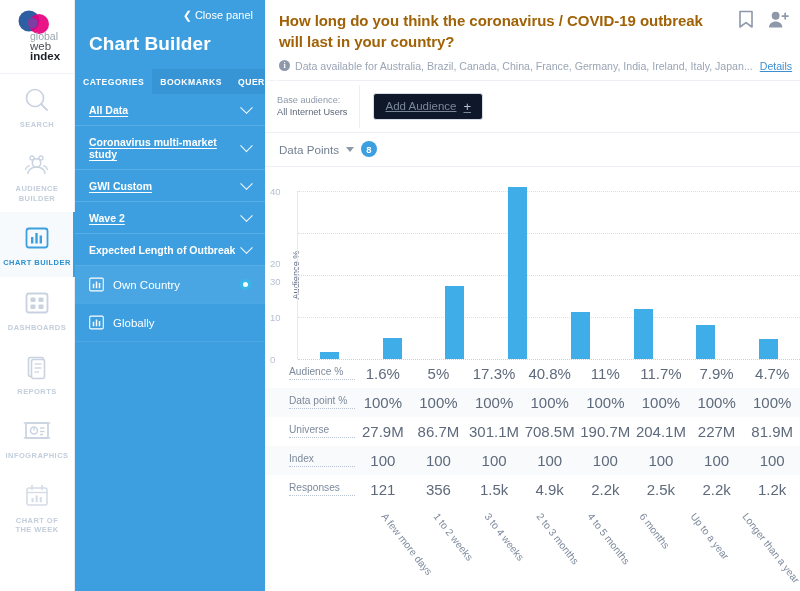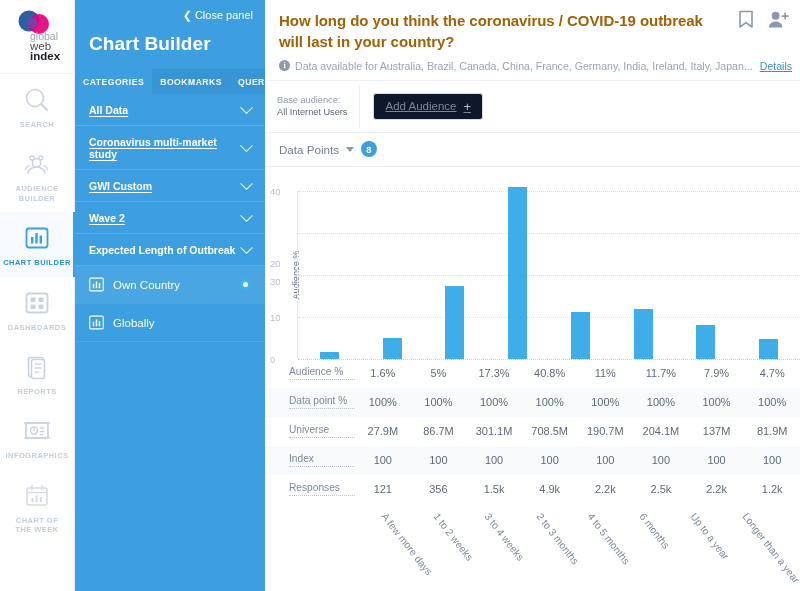--- a/index.html
+++ b/index.html
@@ -170,21 +170,21 @@
 
   
   .dtable { position:absolute; left:0; right:0; top:192px; }
   .trow { display:flex; align-items:center; height:29px; }
   .trow.alt { background:#f8fafb; }
   .rlabel {
     width:66px; flex:0 0 66px; margin-left:24px; font-size:10.2px; color:#7c899b;
     border-bottom:1px dotted #b9c3d2; padding-bottom:2px; cursor:pointer;
   }
   .rcells { flex:1; display:flex; }
-  .rcell { flex:1; text-align:center; font-size:11px; color:#5e6a7c; }
+  .rcell { flex:1; text-align:center; font-size:15px; color:#5e6a7c; }
 
   
   .xlabels { position:absolute; left:123px; right:0; top:340px; height:110px; display:flex; }
   .xslot { flex:1; position:relative; }
   .xlab {
     position:absolute; left:0; top:4px;
     font-size:10.2px; color:#7e8a9d; white-space:nowrap;
     transform: rotate(52deg); transform-origin: left top;
   }
 </style>
@@ -458,21 +458,21 @@
           </div>
           <div class="trow">
             <div class="rlabel">Universe</div>
             <div class="rcells">
               <div class="rcell">27.9M</div>
               <div class="rcell">86.7M</div>
               <div class="rcell">301.1M</div>
               <div class="rcell">708.5M</div>
               <div class="rcell">190.7M</div>
               <div class="rcell">204.1M</div>
-              <div class="rcell">137M</div>
+              <div class="rcell">227M</div>
               <div class="rcell">81.9M</div>
             </div>
           </div>
           <div class="trow alt">
             <div class="rlabel">Index</div>
             <div class="rcells">
               <div class="rcell">100</div>
               <div class="rcell">100</div>
               <div class="rcell">100</div>
               <div class="rcell">100</div>

